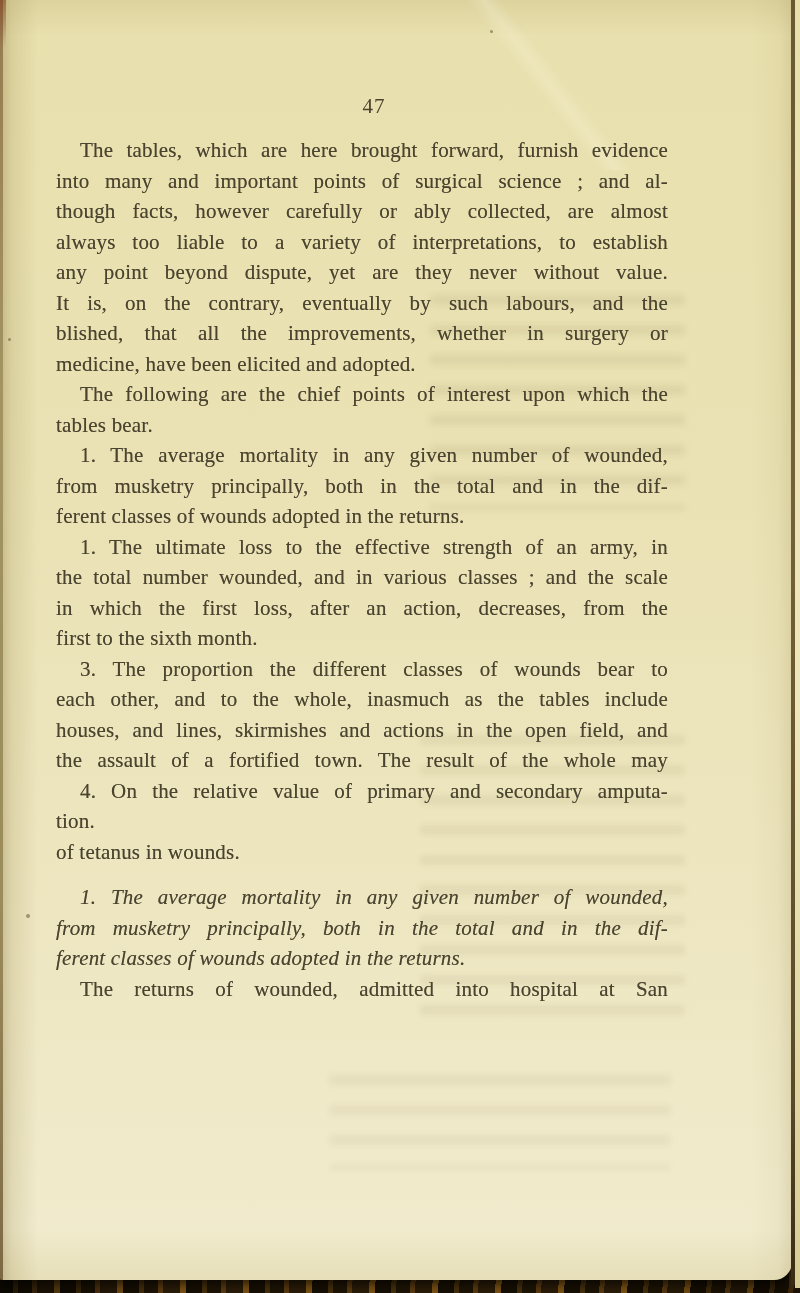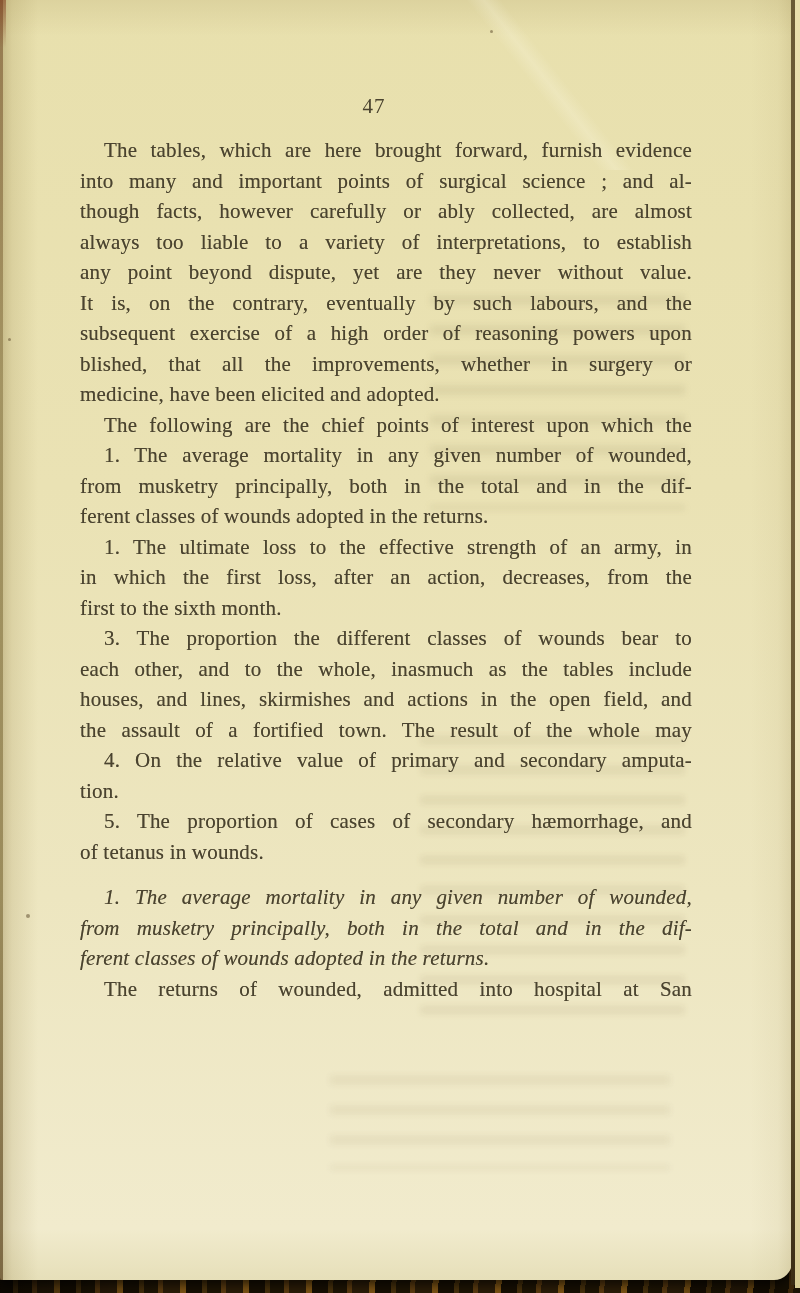--- a/index.html
+++ b/index.html
@@ -75,21 +75,21 @@
   .speck-2 { left: 26px;  top: 914px; width: 4px; height: 4px; }
   .speck-3 { left: 8px;   top: 338px; }
   .pageno {
     position: absolute; left: 68px; top: 82px; width: 612px;
     text-align: center;
     font-size: 21px; color: #4a432f;
     letter-spacing: 1px;
     margin-top: 12px;
   }
   .text-block {
-    position: absolute; left: 80px; top: 135px; width: 612px;
+    position: absolute; left: 56px; top: 135px; width: 612px;
     font-size: 21px; color: #4a432f;
     letter-spacing: .2px;
     text-shadow: 0 0 .5px rgba(74,67,47,.55);
   }
   .line {
     height: 30.5px; line-height: 30.5px;
     text-align: justify;
     text-align-last: justify;
     -moz-text-align-last: justify;
     overflow: hidden;
@@ -120,37 +120,37 @@
 
     <div class="pageno">47</div>
 
     <div class="text-block">
         <div class="line indent">The tables, which are here brought forward, furnish evidence</div>
         <div class="line">into many and important points of surgical science ; and al-</div>
         <div class="line">though facts, however carefully or ably collected, are almost</div>
         <div class="line">always too liable to a variety of interpretations, to establish</div>
         <div class="line">any point beyond dispute, yet are they never without value.</div>
         <div class="line">It is, on the contrary, eventually by such labours, and the</div>
-        <div class="line">subsequent exercise of a high order of reasoning powers upon</div>
         <div class="line">blished, that all the improvements, whether in surgery or</div>
         <div class="line last">medicine, have been elicited and adopted.</div>
         <div class="line indent">The following are the chief points of interest upon which the</div>
+        <div class="line last">tables bear.</div>
         <div class="line indent">1.  The average mortality in any given number of wounded,</div>
         <div class="line">from musketry principally, both in the total and in the dif-</div>
         <div class="line last">ferent classes of wounds adopted in the returns.</div>
         <div class="line indent">1.  The ultimate loss to the effective strength of an army, in</div>
+        <div class="line">the total number wounded, and in various classes ; and the scale</div>
         <div class="line">in which the first loss, after an action, decreases, from the</div>
         <div class="line last">first to the sixth month.</div>
         <div class="line indent">3.  The proportion the different classes of wounds bear to</div>
         <div class="line">each other, and to the whole, inasmuch as the tables include</div>
         <div class="line">houses, and lines, skirmishes and actions in the open field, and</div>
         <div class="line">the assault of a fortified town.  The result of the whole may</div>
         <div class="line indent">4.  On the relative value of primary and secondary amputa-</div>
         <div class="line last">tion.</div>
-        <div class="line indent">5.  The proportion of cases of secondary hæmorrhage, and</div>
         <div class="line last">of tetanus in wounds.</div>
         <div class="line indent italic space-before">1.  The average mortality in any given number of wounded,</div>
         <div class="line italic">from musketry principally, both in the total and in the dif-</div>
         <div class="line last italic">ferent classes of wounds adopted in the returns.</div>
         <div class="line indent">The returns of wounded, admitted into hospital at San</div>
       </div>
   </div>
 
   <div class="edge-line"></div>
   <div class="next-page-sliver"></div>

